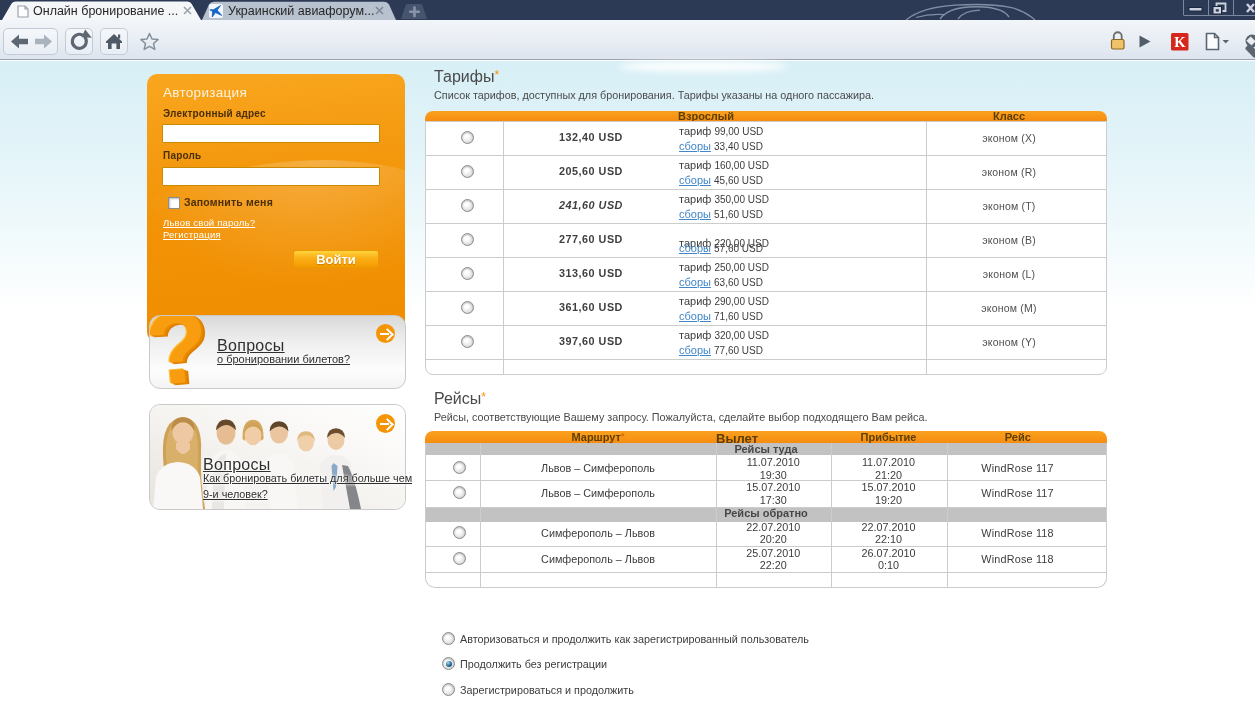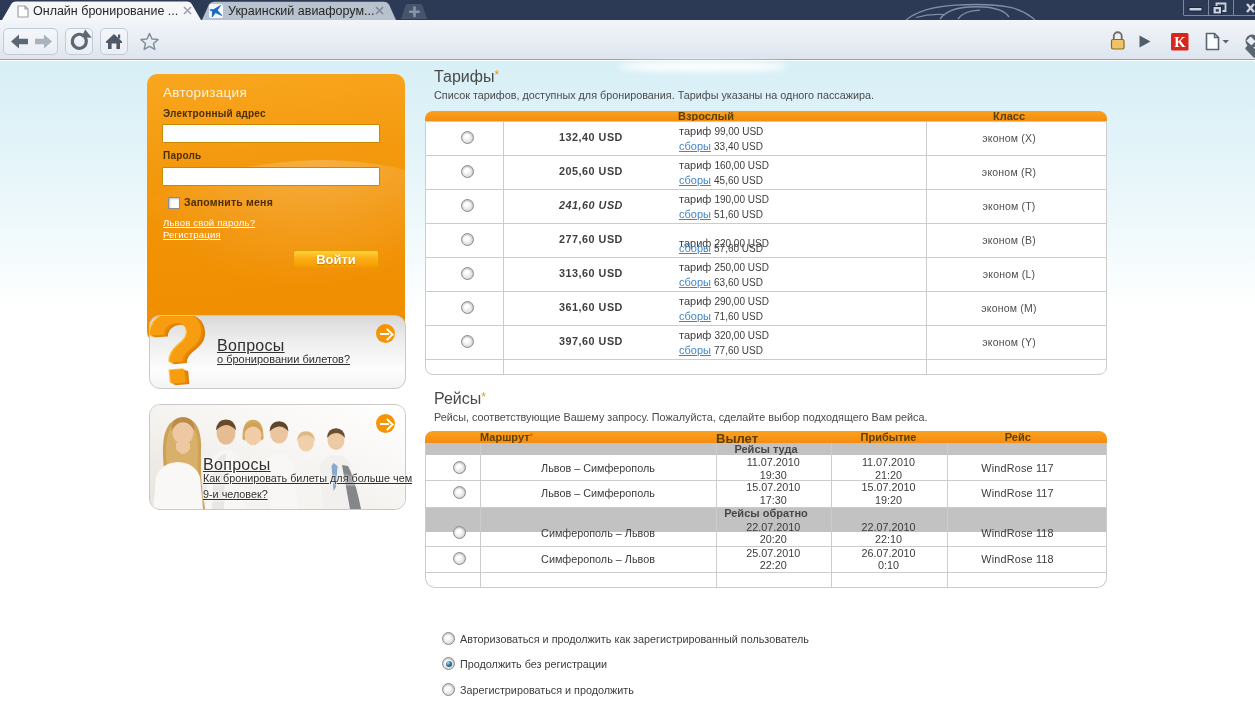--- a/index.html
+++ b/index.html
@@ -248,21 +248,21 @@
 <div class="abs" style="left:926px;top:71px;width:166px;text-align:center;font-size:10.5px;color:#4f4f4f;letter-spacing:0.2px;">эконом (X)</div>
 <div class="hline" style="left:426px;top:128px;width:680px;"></div>
 <div class="radio" style="left:461px;top:104px;"></div>
 <div class="abs" style="left:503px;top:104px;width:176px;text-align:center;font-size:10.8px;font-weight:700;color:#3f3f3f;letter-spacing:0.5px;">205,60 USD</div>
 <div class="abs" style="left:679px;top:98px;font-size:11px;color:#3c3c3c;">тариф <span style="font-size:10px;">160,00 USD</span></div>
 <div class="abs" style="left:679px;top:113px;font-size:11px;"><a class="blue">сборы</a> <span style="font-size:10px;color:#3c3c3c;"> 45,60 USD</span></div>
 <div class="abs" style="left:926px;top:105px;width:166px;text-align:center;font-size:10.5px;color:#4f4f4f;letter-spacing:0.2px;">эконом (R)</div>
 <div class="hline" style="left:426px;top:162px;width:680px;"></div>
 <div class="radio" style="left:461px;top:138px;"></div>
 <div class="abs" style="left:503px;top:138px;width:176px;text-align:center;font-size:10.8px;font-weight:700;color:#3f3f3f;letter-spacing:0.5px;font-style:italic;">241,60 USD</div>
-<div class="abs" style="left:679px;top:132px;font-size:11px;color:#3c3c3c;">тариф <span style="font-size:10px;">190,00 USD</span></div>
+<div class="abs" style="left:679px;top:132px;font-size:11px;color:#3c3c3c;">тариф <span style="font-size:10px;">350,00 USD</span></div>
 <div class="abs" style="left:679px;top:147px;font-size:11px;"><a class="blue">сборы</a> <span style="font-size:10px;color:#3c3c3c;"> 51,60 USD</span></div>
 <div class="abs" style="left:926px;top:139px;width:166px;text-align:center;font-size:10.5px;color:#4f4f4f;letter-spacing:0.2px;">эконом (T)</div>
 <div class="hline" style="left:426px;top:196px;width:680px;"></div>
 <div class="radio" style="left:461px;top:172px;"></div>
 <div class="abs" style="left:503px;top:172px;width:176px;text-align:center;font-size:10.8px;font-weight:700;color:#3f3f3f;letter-spacing:0.5px;">277,60 USD</div>
 <div class="abs" style="left:679px;top:176px;font-size:11px;color:#3c3c3c;">тариф <span style="font-size:10px;">220,00 USD</span></div>
 <div class="abs" style="left:679px;top:181px;font-size:11px;"><a class="blue">сборы</a> <span style="font-size:10px;color:#3c3c3c;"> 57,60 USD</span></div>
 <div class="abs" style="left:926px;top:173px;width:166px;text-align:center;font-size:10.5px;color:#4f4f4f;letter-spacing:0.2px;">эконом (B)</div>
 <div class="hline" style="left:426px;top:230px;width:680px;"></div>
 <div class="radio" style="left:461px;top:206px;"></div>
@@ -279,27 +279,27 @@
 <div class="hline" style="left:426px;top:298px;width:680px;"></div>
 <div class="radio" style="left:461px;top:274px;"></div>
 <div class="abs" style="left:503px;top:274px;width:176px;text-align:center;font-size:10.8px;font-weight:700;color:#3f3f3f;letter-spacing:0.5px;">397,60 USD</div>
 <div class="abs" style="left:679px;top:268px;font-size:11px;color:#3c3c3c;">тариф <span style="font-size:10px;">320,00 USD</span></div>
 <div class="abs" style="left:679px;top:283px;font-size:11px;"><a class="blue">сборы</a> <span style="font-size:10px;color:#3c3c3c;"> 77,60 USD</span></div>
 <div class="abs" style="left:926px;top:275px;width:166px;text-align:center;font-size:10.5px;color:#4f4f4f;letter-spacing:0.2px;">эконом (Y)</div>
 
     <div class="abs" style="left:434px;top:329px;font-size:16px;color:#4a4a4a;">Рейсы<span style="color:#f59405;font-size:12px;vertical-align:3px;">*</span></div>
     <div class="abs" style="left:434px;top:350px;font-size:10.8px;color:#4a4a4a;">Рейсы, соответствующие Вашему запросу. Пожалуйста, сделайте выбор подходящего Вам рейса.</div>
     <div class="abs" style="left:425px;top:370px;width:682px;height:12px;border-radius:8px 8px 0 0;background:linear-gradient(180deg,#f9a11f,#f78c10);"></div>
-<div class="abs" style="left:480px;top:370px;width:236px;font-size:11px;font-weight:700;color:#5d4000;">Маршрут<span style="color:#d86c00;font-size:9px;vertical-align:2px;">*</span></div>
+<div class="abs" style="left:480px;top:370px;width:236px;text-align:center;font-size:11px;font-weight:700;color:#5d4000;">Маршрут<span style="color:#d86c00;font-size:9px;vertical-align:2px;">*</span></div>
 <div class="abs" style="left:716px;top:370px;width:114.5px;font-size:13px;font-weight:700;color:#5d4000;">Вылет</div>
 <div class="abs" style="left:830.5px;top:370px;width:116.0px;text-align:center;font-size:11px;font-weight:700;color:#5d4000;">Прибытие</div>
 <div class="abs" style="left:946.5px;top:370px;width:142.5px;text-align:center;font-size:11px;font-weight:700;color:#5d4000;">Рейс</div>
 <div class="abs" style="left:425px;top:382px;width:682px;height:145px;background:#fff;border:1px solid #ccc;border-radius:0 0 10px 10px;border-top:none;"></div>
 <div class="grayrow" style="left:426px;top:382px;width:680px;height:12px;line-height:12px;">Рейсы туда</div>
-<div class="grayrow" style="left:426px;top:446px;width:680px;height:25px;line-height:12.5px;">Рейсы обратно</div>
+<div class="grayrow" style="left:426px;top:446px;width:680px;height:15px;line-height:12.5px;">Рейсы обратно</div>
 <div class="vline" style="left:480px;top:382px;height:145px;"></div>
 <div class="vline" style="left:716px;top:382px;height:145px;"></div>
 <div class="vline" style="left:830.5px;top:382px;height:145px;"></div>
 <div class="vline" style="left:946.5px;top:382px;height:145px;"></div>
 <div class="hline" style="left:426px;top:419px;width:680px;"></div>
 <div class="radio" style="left:453px;top:400px;"></div>
 <div class="abs" style="left:480px;top:401px;width:236px;text-align:center;font-size:10.8px;color:#3c3c3c;">Львов – Симферополь</div>
 <div class="abs" style="left:716px;top:395px;width:114.5px;text-align:center;font-size:10.8px;color:#3c3c3c;line-height:12.5px;">11.07.2010<br>19:30</div>
 <div class="abs" style="left:830.5px;top:395px;width:116px;text-align:center;font-size:10.8px;color:#3c3c3c;line-height:12.5px;">11.07.2010<br>21:20</div>
 <div class="abs" style="left:946.5px;top:401px;width:142px;text-align:center;font-size:10.8px;color:#3c3c3c;letter-spacing:0.2px;">WindRose 117</div>

